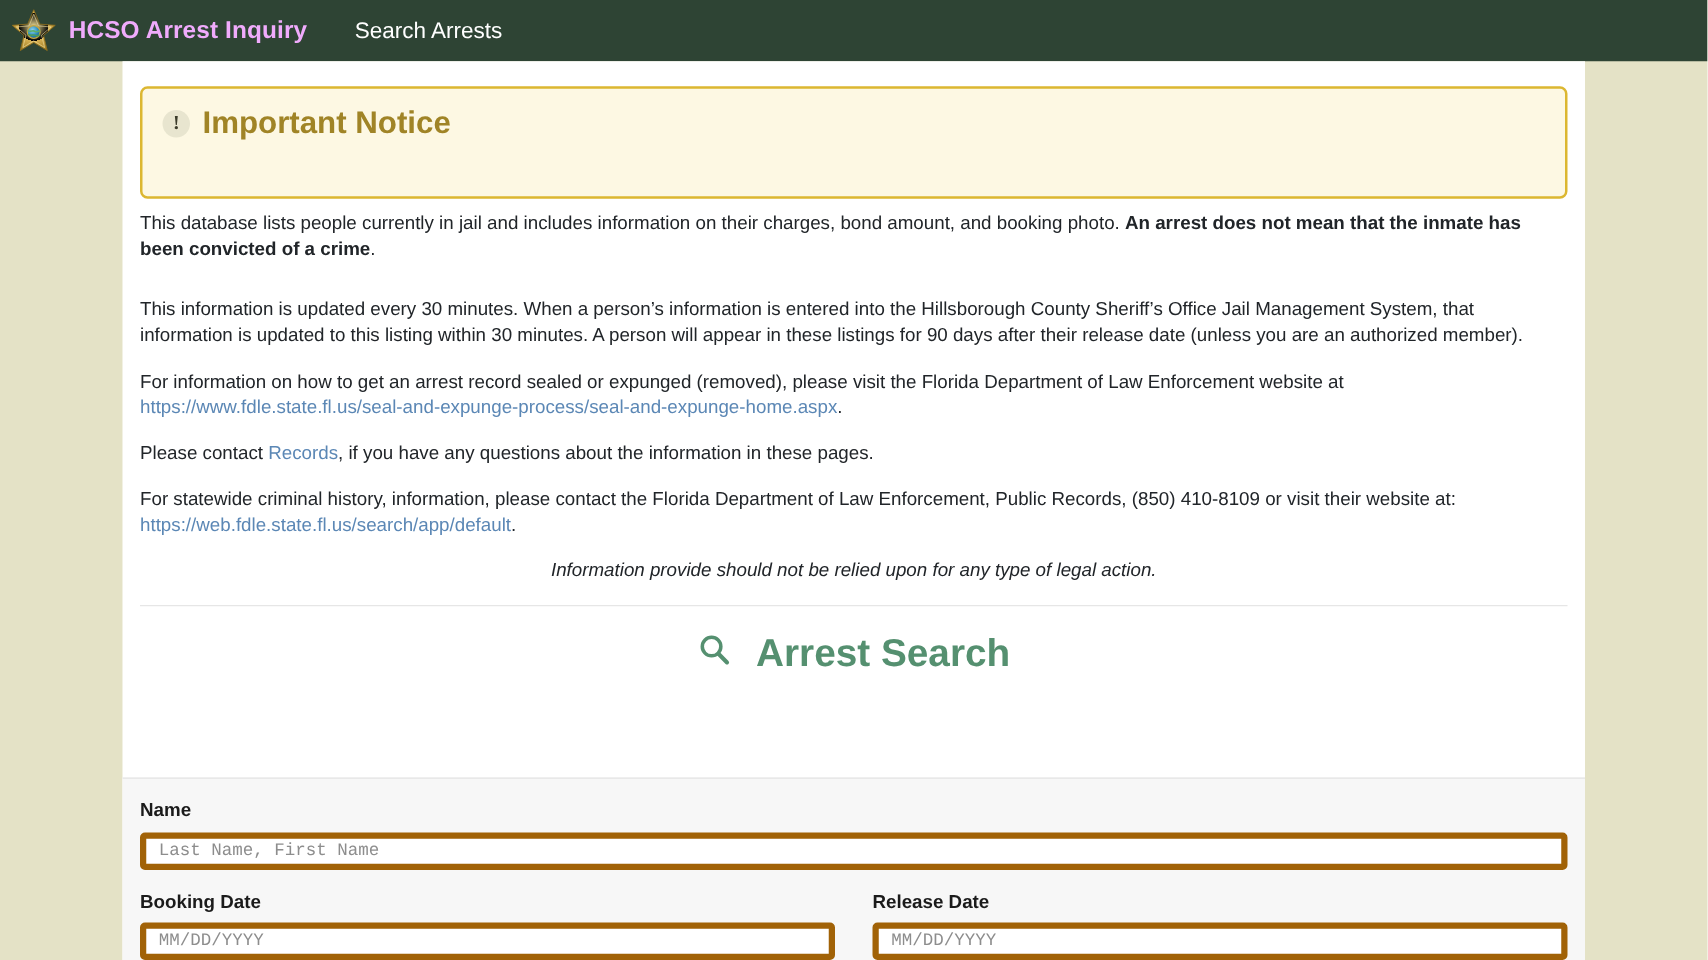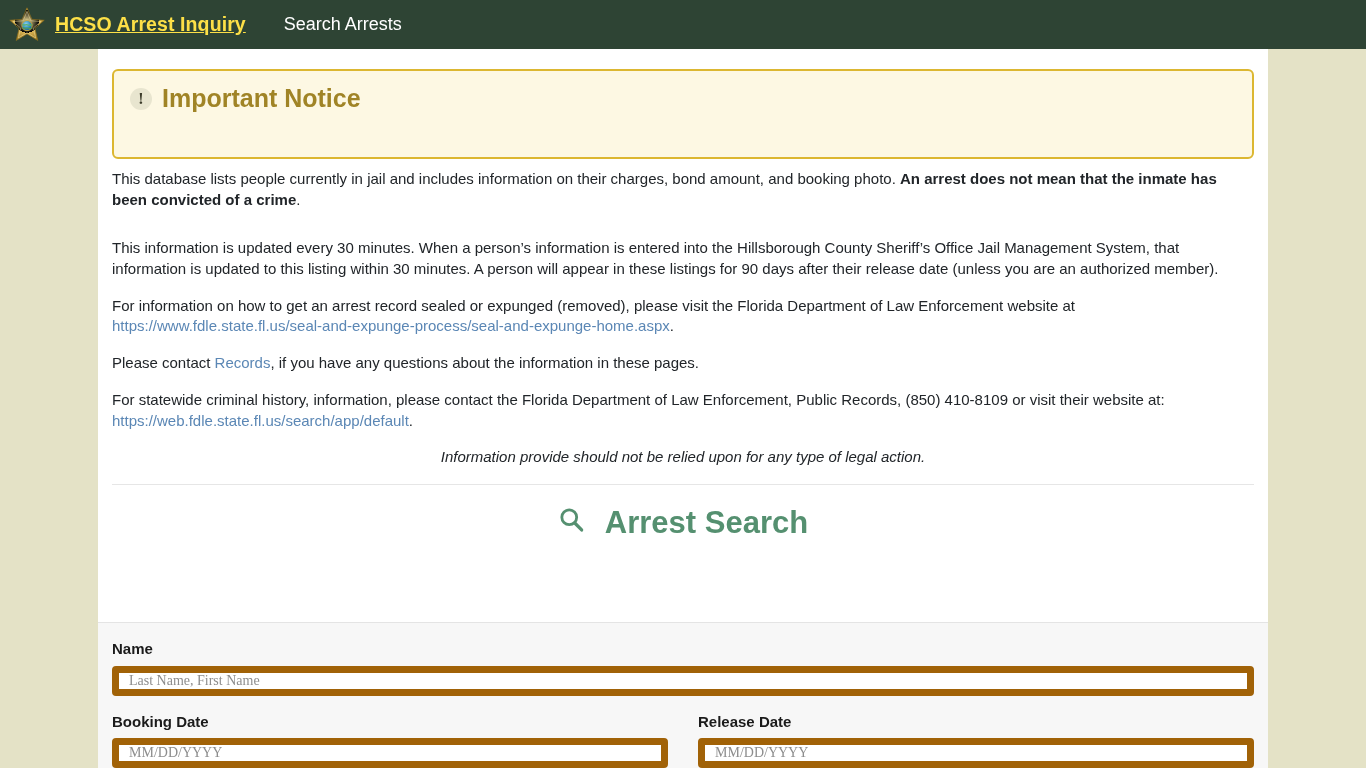--- a/index.html
+++ b/index.html
@@ -32,26 +32,25 @@
     gap: 9px;
     text-decoration: none;
   }
   .star-badge {
     width: 38px;
     height: 38px;
     display: block;
     flex: 0 0 auto;
   }
   .brand-text {
-    color: #fde047;
+    color: #f0abfc;
     font-size: 19.5px;
     font-weight: bold;
     letter-spacing: 0.1px;
     white-space: nowrap;
-    text-decoration: underline;
   }
   .nav-link {
     color: #ffffff;
     font-size: 18px;
     font-weight: normal;
     text-decoration: none;
     margin-left: 38px;
     white-space: nowrap;
   }
 
@@ -185,25 +184,25 @@
     font-weight: bold;
     color: #1b1b1b;
     margin: 0 0 8px 0;
     line-height: 1.1;
   }
   .form-control {
     display: block;
     width: 100%;
     height: 30px;
     box-sizing: border-box;
-    border: 7px solid #a16207;
+    border: 5px solid #a16207;
     border-radius: 4px;
     background: #ffffff;
     padding: 4px 10px;
-    font-family: Liberation Serif, serif;
+    font-family: Liberation Mono, monospace;
     font-size: 14px;
     color: #212529;
     outline: none;
   }
   .form-control::placeholder {
     color: #8d8d8d;
     opacity: 1;
   }
   .row-gap { height: 18px; }
 </style>

